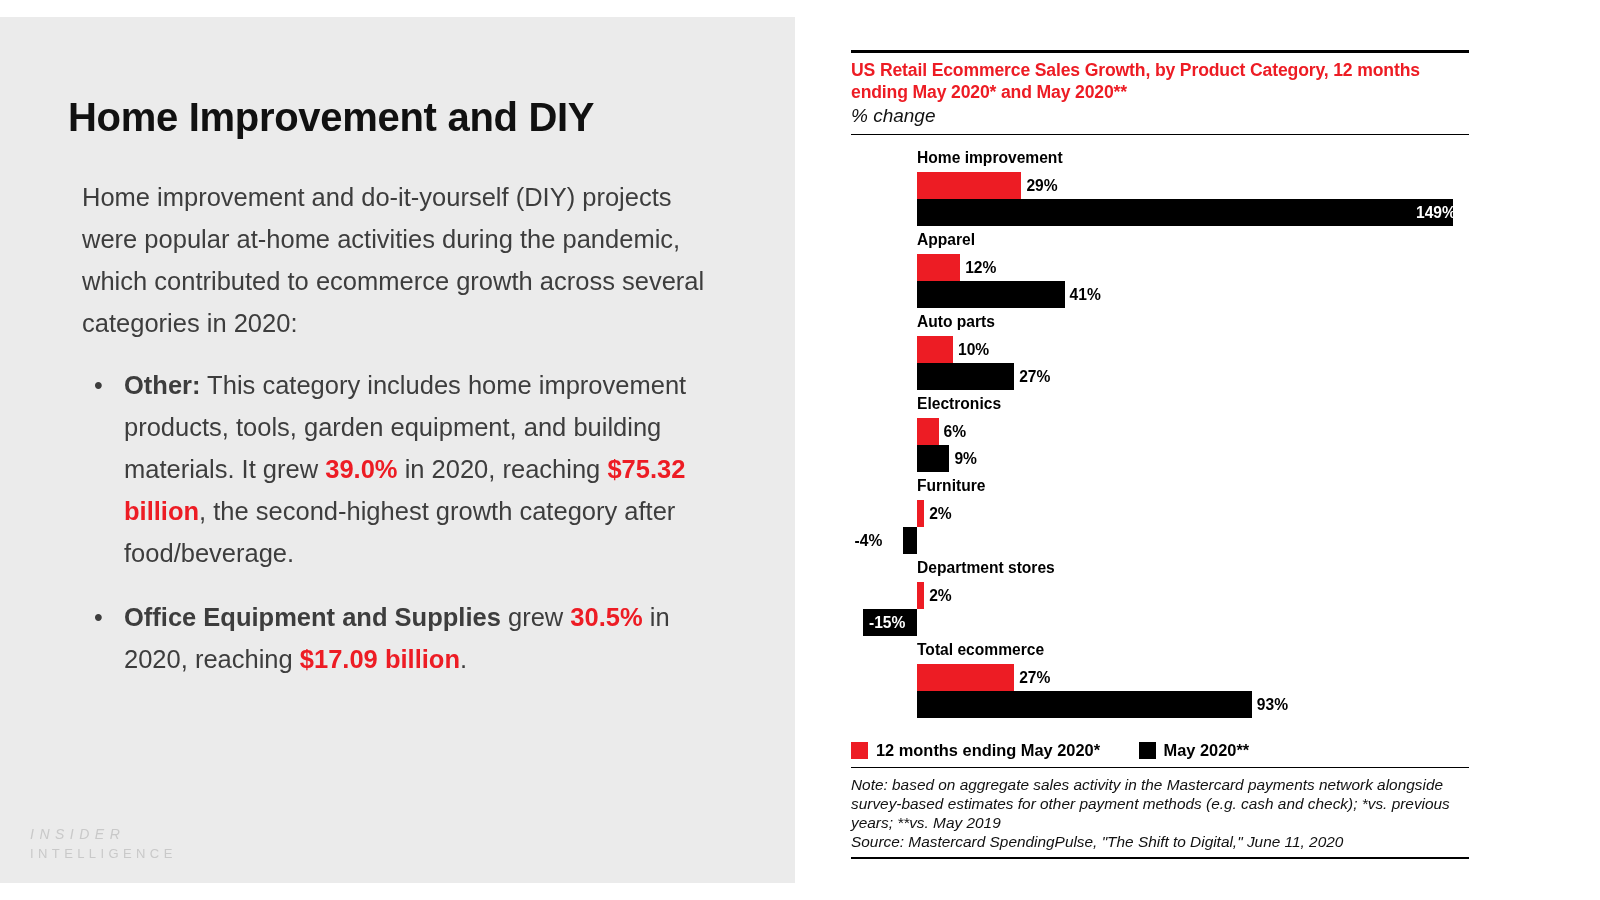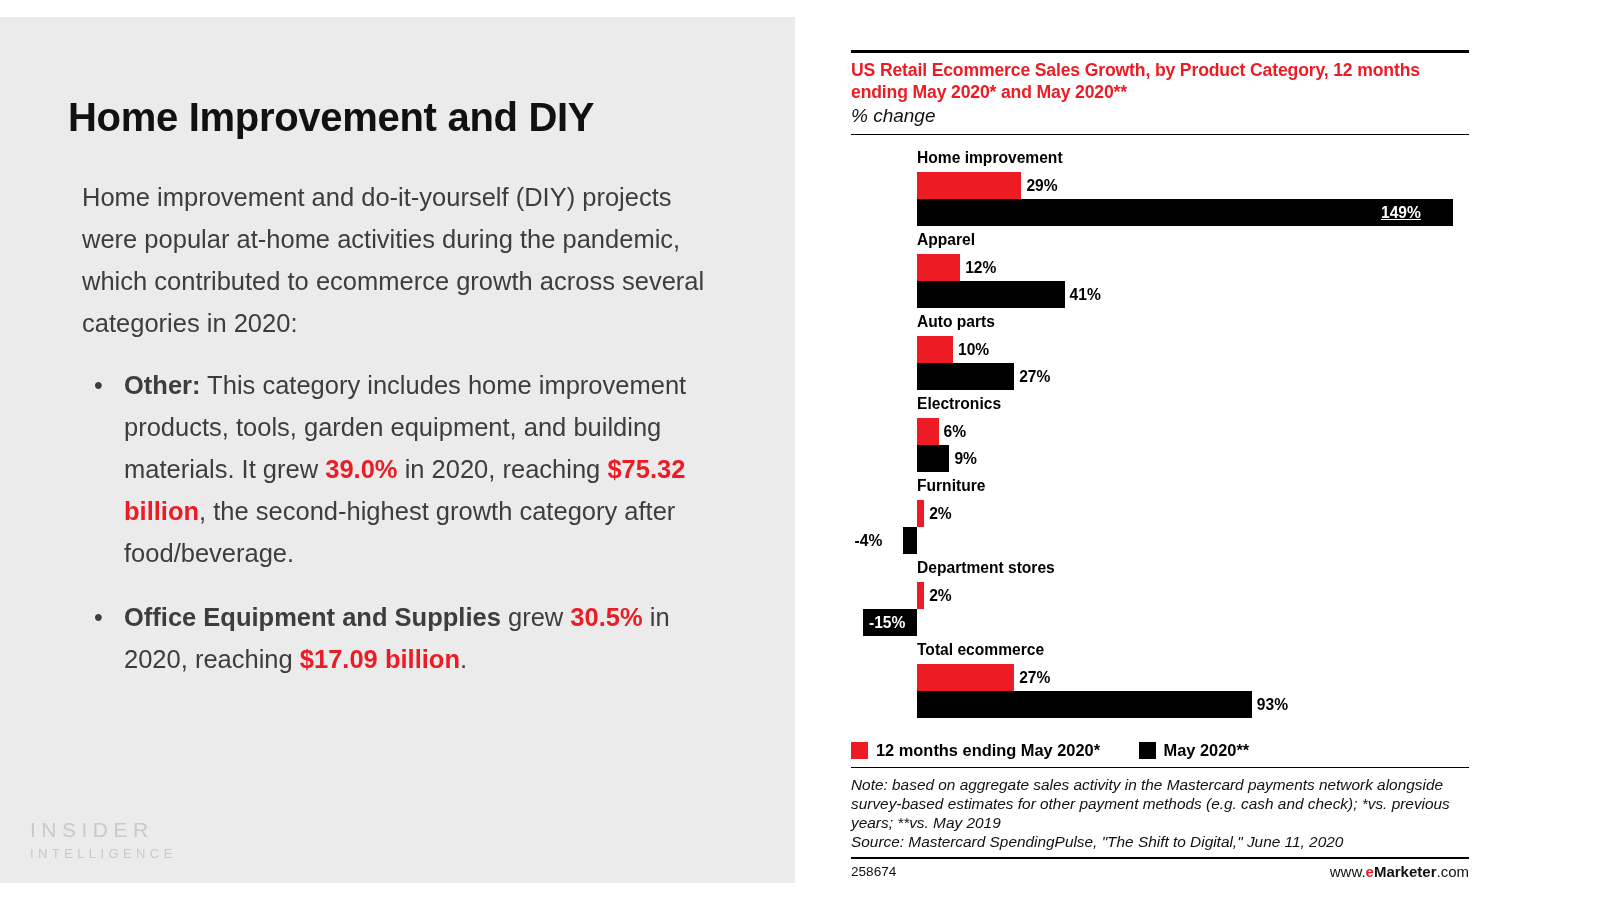--- a/index.html
+++ b/index.html
@@ -52,21 +52,21 @@
     font-size:25px;
   }
   .bullets b { color:#3d3d3d; font-weight:bold; }
   .hl { color:#ed1c24; font-weight:bold; }
 
   .ii-logo {
     position:absolute;
     left:30px; bottom:22px;
     color:#c9c9c9;
   }
-  .ii-logo .ii-1 { font-size:21px; letter-spacing:5.5px; display:block; }
+  .ii-logo .ii-1 { font-size:14px; letter-spacing:5.5px; display:block;font-style:italic; }
   .ii-logo .ii-2 { font-size:13px; letter-spacing:4.4px; display:block; margin-top:4px;}
 
   
   .chart-panel {
     position:relative;
     width:805px; height:900px;
     background:#ffffff;
     box-sizing:border-box;
     padding:0;
   }
@@ -153,21 +153,21 @@
       <div class="chart-title">US Retail Ecommerce Sales Growth, by Product Category, 12 months ending May 2020* and May 2020**</div>
       <div class="chart-sub">% change</div>
       <div class="rule-thin"></div>
 
       <div class="plot" id="plot" style="height: 580px;">
           <div class="grp" style="top: 0px;">
             <div class="cat-label">Home improvement</div>
             <div class="bar red" style="top: 23px; width: 104.4px; left: 66px;"></div>
             <div class="bar-val" style="top: 23px; left: 175.4px;">29%</div>
             <div class="bar blk" style="top: 50px; width: 536.4px; left: 66px;"></div>
-            <div class="bar-val inside" style="top: 50px; left: 530px; text-decoration: underline;">149%</div>
+            <div class="bar-val inside" style="top: 50px; left: 565px;">149%</div>
           </div>
           <div class="grp" style="top: 82px;">
             <div class="cat-label">Apparel</div>
             <div class="bar red" style="top: 23px; width: 43.2px; left: 66px;"></div>
             <div class="bar-val" style="top: 23px; left: 114.2px;">12%</div>
             <div class="bar blk" style="top: 50px; width: 147.6px; left: 66px;"></div>
             <div class="bar-val" style="top: 50px; left: 218.6px;">41%</div>
           </div>
           <div class="grp" style="top: 164px;">
             <div class="cat-label">Auto parts</div>
@@ -211,20 +211,16 @@
         <span class="item2"><span class="sw blk"></span><span class="lg-txt">May 2020**</span></span>
       </div>
 
       <div class="rule-thin"></div>
       <div class="note">
         <span>Note: based on aggregate sales activity in the Mastercard payments network alongside survey-based estimates for other payment methods (e.g. cash and check); *vs. previous years; **vs. May 2019</span><br>
         <span>Source: Mastercard SpendingPulse, "The Shift to Digital," June 11, 2020</span>
       </div>
       <div class="rule-bottom"></div>
 
-      <div class="foot">
-        <span class="foot-id">258674</span>
-        <span class="foot-url"><span>www.</span><span class="em"><span class="r">e</span><span>Marketer</span></span><span>.com</span></span>
-      </div>
 
     </div>
   </div>
 </div>
 
 </body></html>

